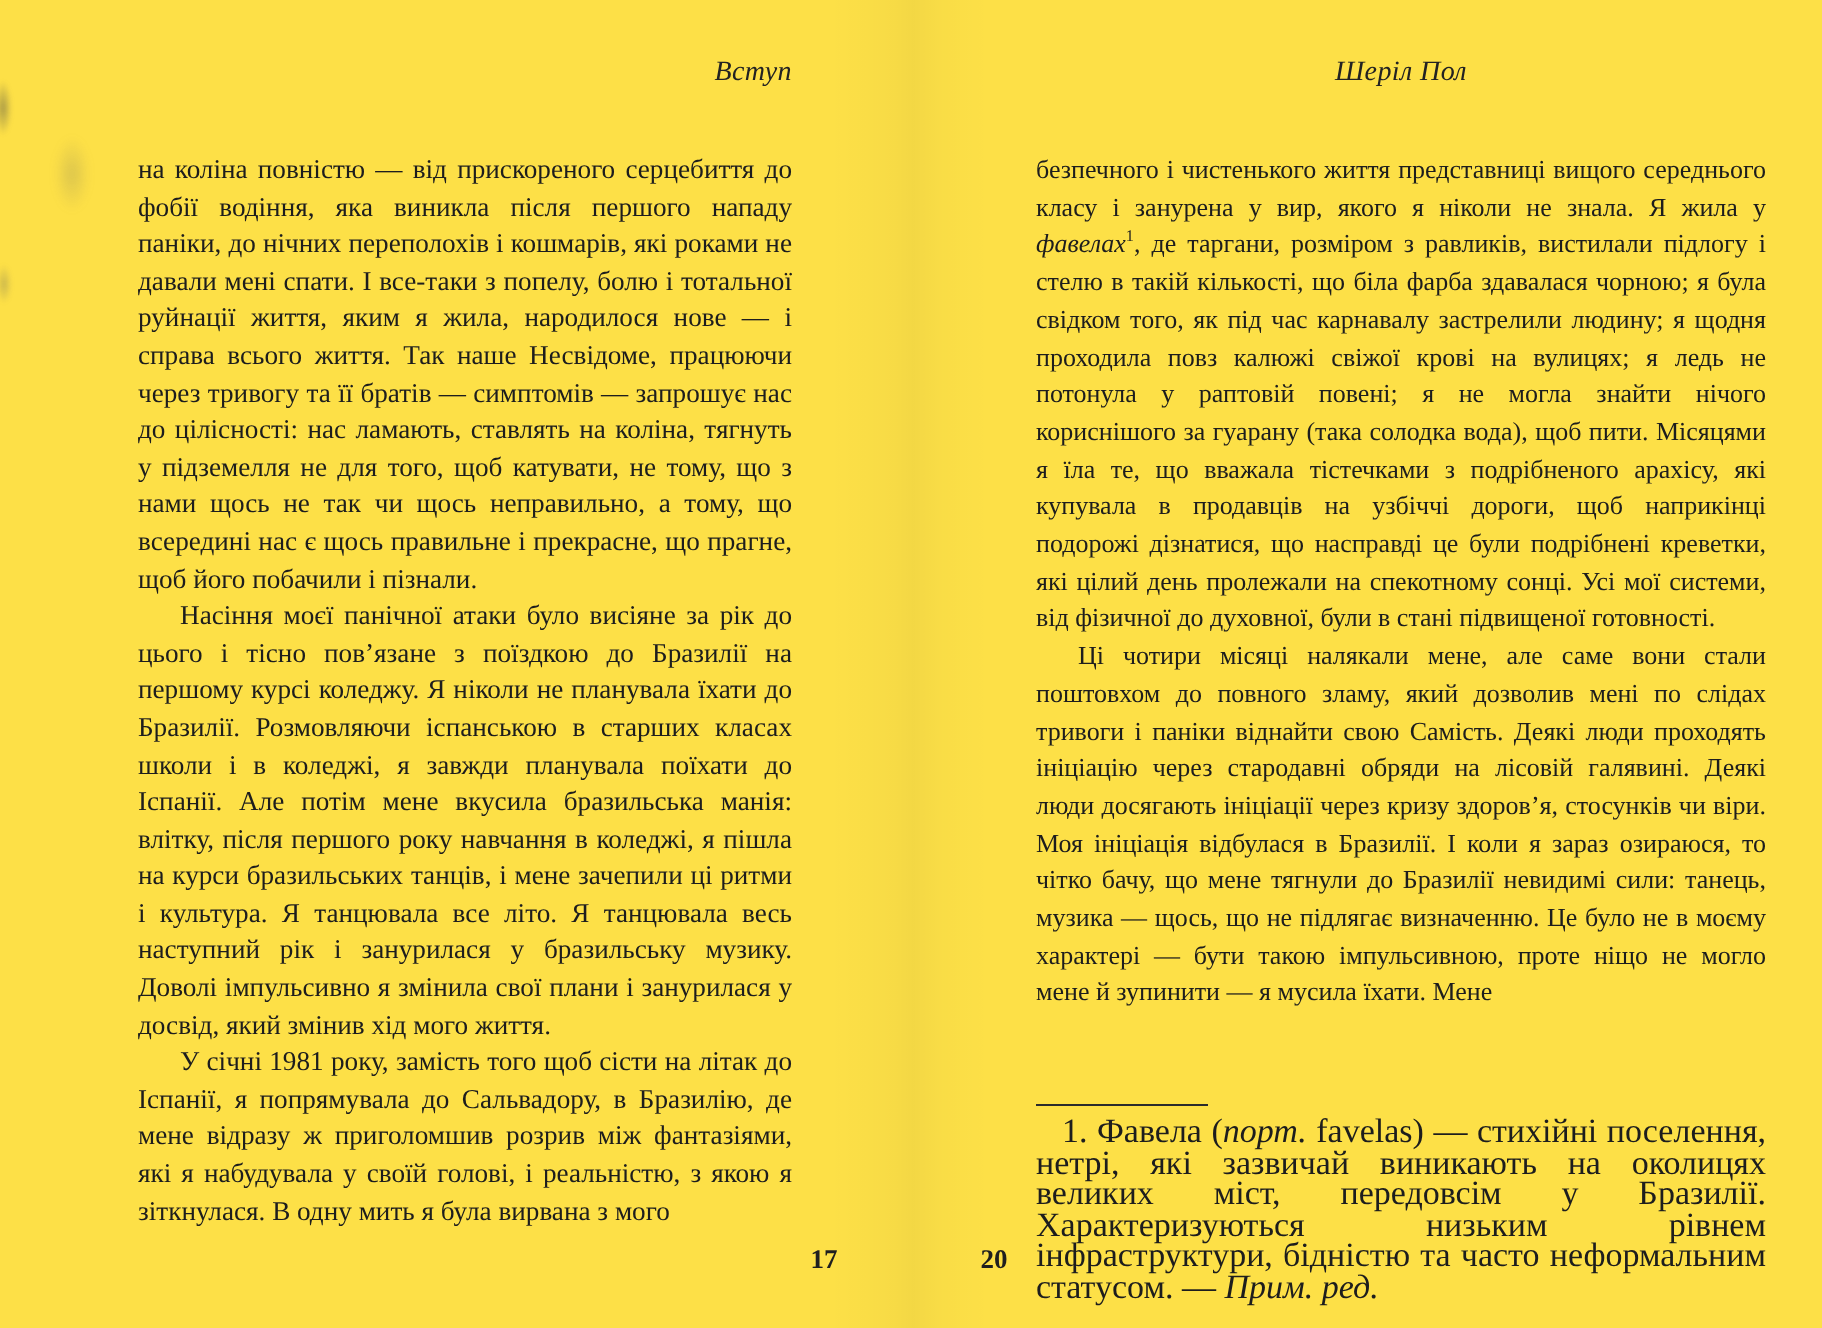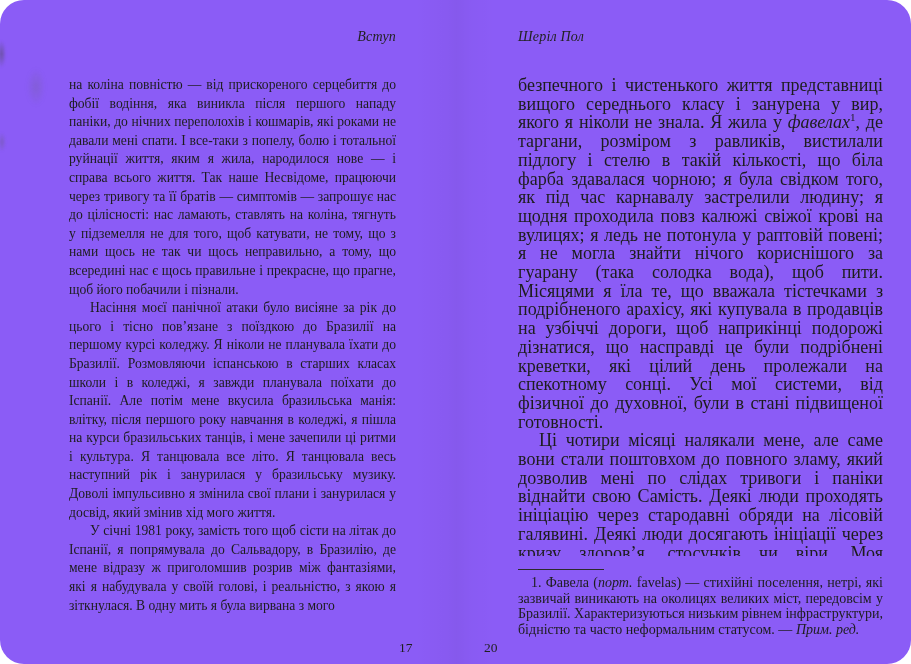--- a/index.html
+++ b/index.html
@@ -11,23 +11,22 @@
     height: 664px;
     position: relative;
     background: #ffffff;
     font-family: "Liberation Serif", "DejaVu Serif", serif;
     color: #1d1d1d;
     overflow: hidden;
   }
   .spread {
     position: absolute;
     inset: 0;
-    background: #8b5cf6;
+    background: #fde047;
     overflow: hidden;
-    border-radius: 24px;
   }
   
   .gutter {
     position: absolute;
     left: 415px;
     top: 0;
     width: 80px;
     height: 100%;
     background: linear-gradient(90deg,
       rgba(0,0,0,0) 0%,
@@ -65,40 +64,40 @@
     color: #222;
   }
   .head-left {
     left: 69px;
     width: 327px;
     text-align: right;
   }
   .head-right {
     left: 518px;
     width: 365px;
-    text-align: left;
+    text-align: center;
   }
   .body-col {
     position: absolute;
     top: 76px;
     text-align: justify;
     hyphens: none;
   }
   .body-left {
     left: 69px;
     width: 327px;
     font-size: 13.6px;
     line-height: 18.6px;
     max-height: 545px;
     overflow: hidden;
   }
   .body-right {
     left: 518px;
     width: 365px;
-    font-size: 18px;
+    font-size: 13px;
     line-height: 18.7px;
     max-height: 480px;
     overflow: hidden;
   }
   .body-col p {
     margin: 0;
     padding: 0;
   }
   .body-col p.indent {
     text-indent: 21px;
@@ -107,41 +106,42 @@
   .sup {
     vertical-align: super;
     font-size: 0.62em;
     line-height: 0;
   }
   .footnote {
     position: absolute;
     left: 518px;
     top: 552px;
     width: 365px;
-    font-size: 14px;
+    font-size: 17px;
     line-height: 15.6px;
     text-align: justify;
-    margin-top: 17px;
   }
   .footnote-rule {
     width: 86px;
     height: 0;
     border-top: 1.6px solid #2b2b2b;
     margin: 0 0 5px 0;
   }
   .footnote p {
     margin: 0;
     text-indent: 13px;
   }
   .pagenum {
     position: absolute;
-    top: 640px;
+    top: 622px;
     width: 26px;
     font-size: 13.5px;
+    text-align: center;
     color: #1f1f1f;
+    font-weight: bold;
   }
   .num-left { left: 399px; }
   .num-right { left: 484px; }
 </style>
 </head>
 <body>
 
 <div class="spread">
 
   <div class="gutter"></div>

